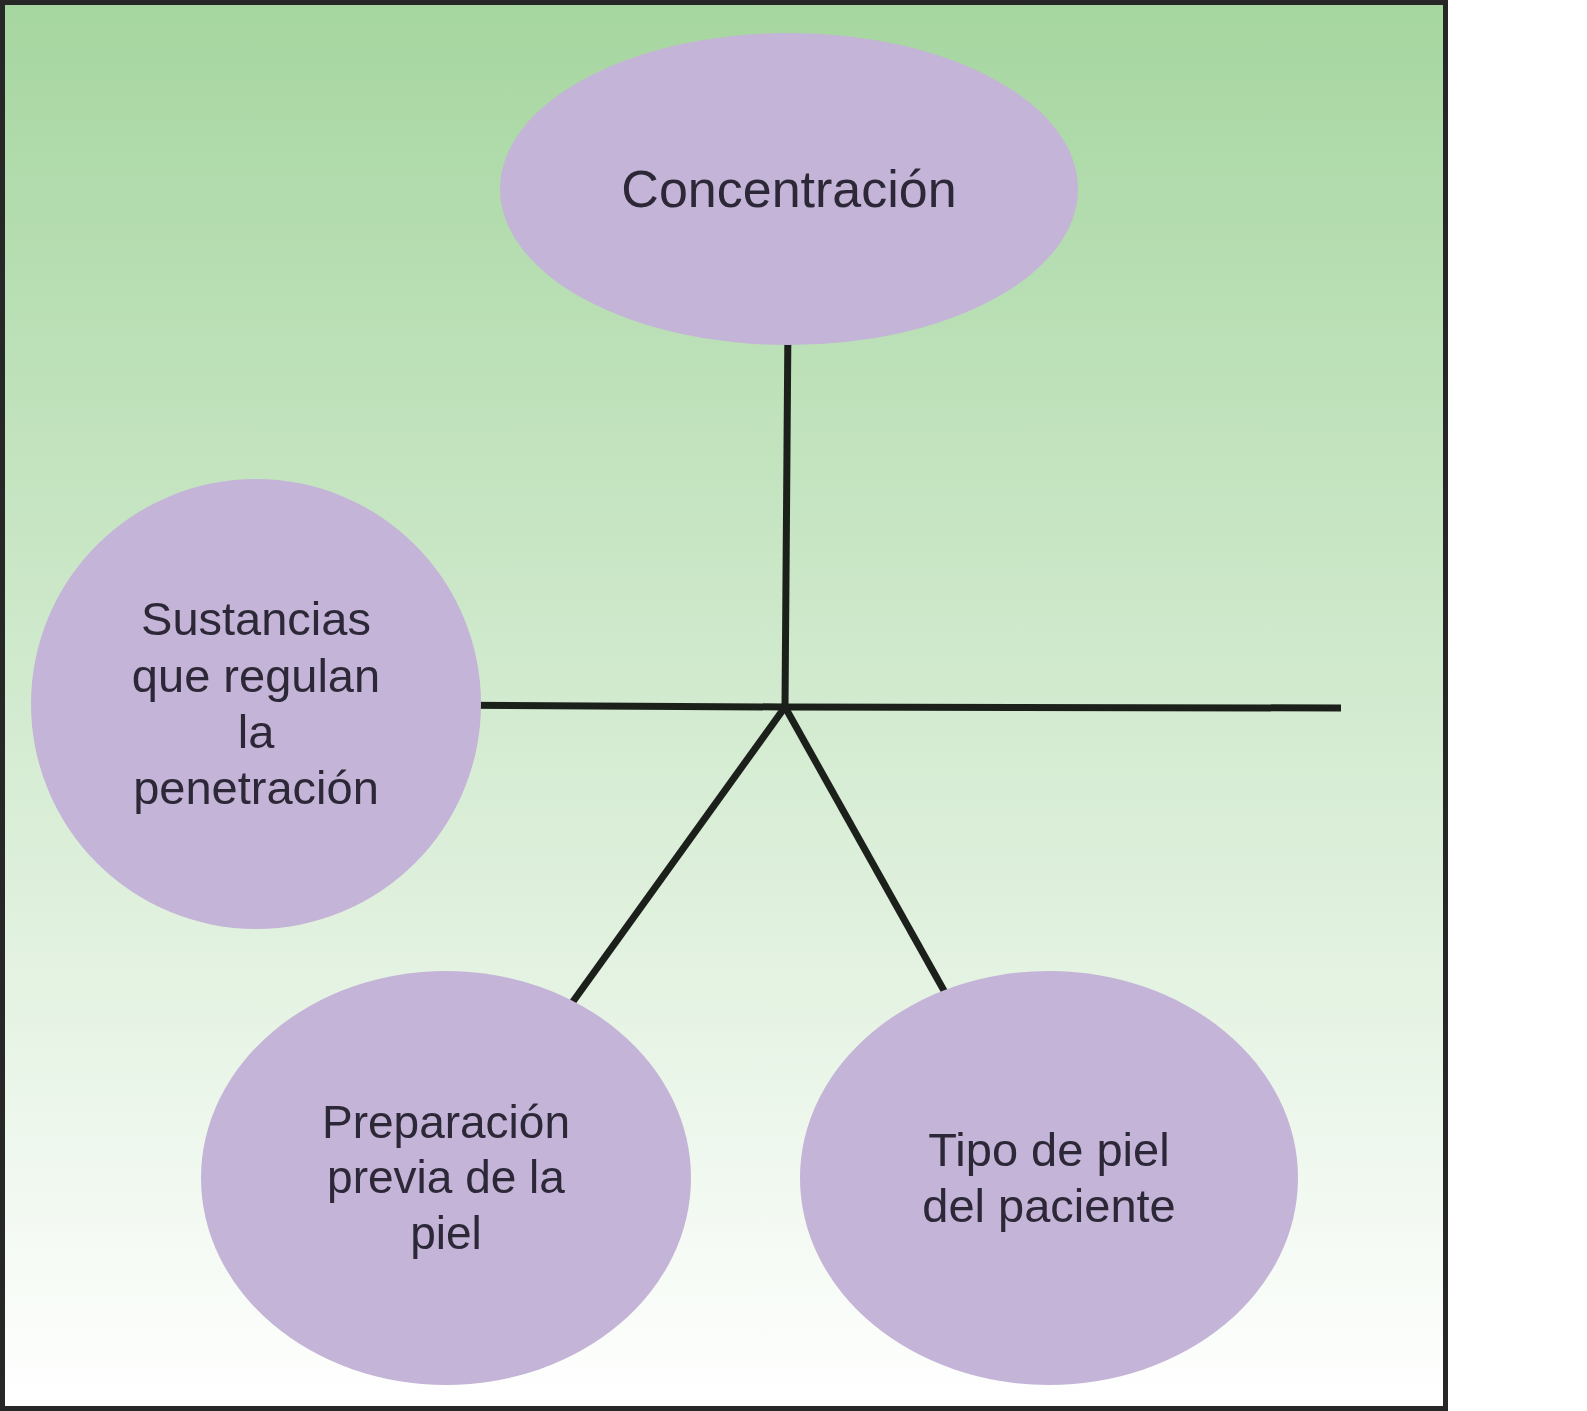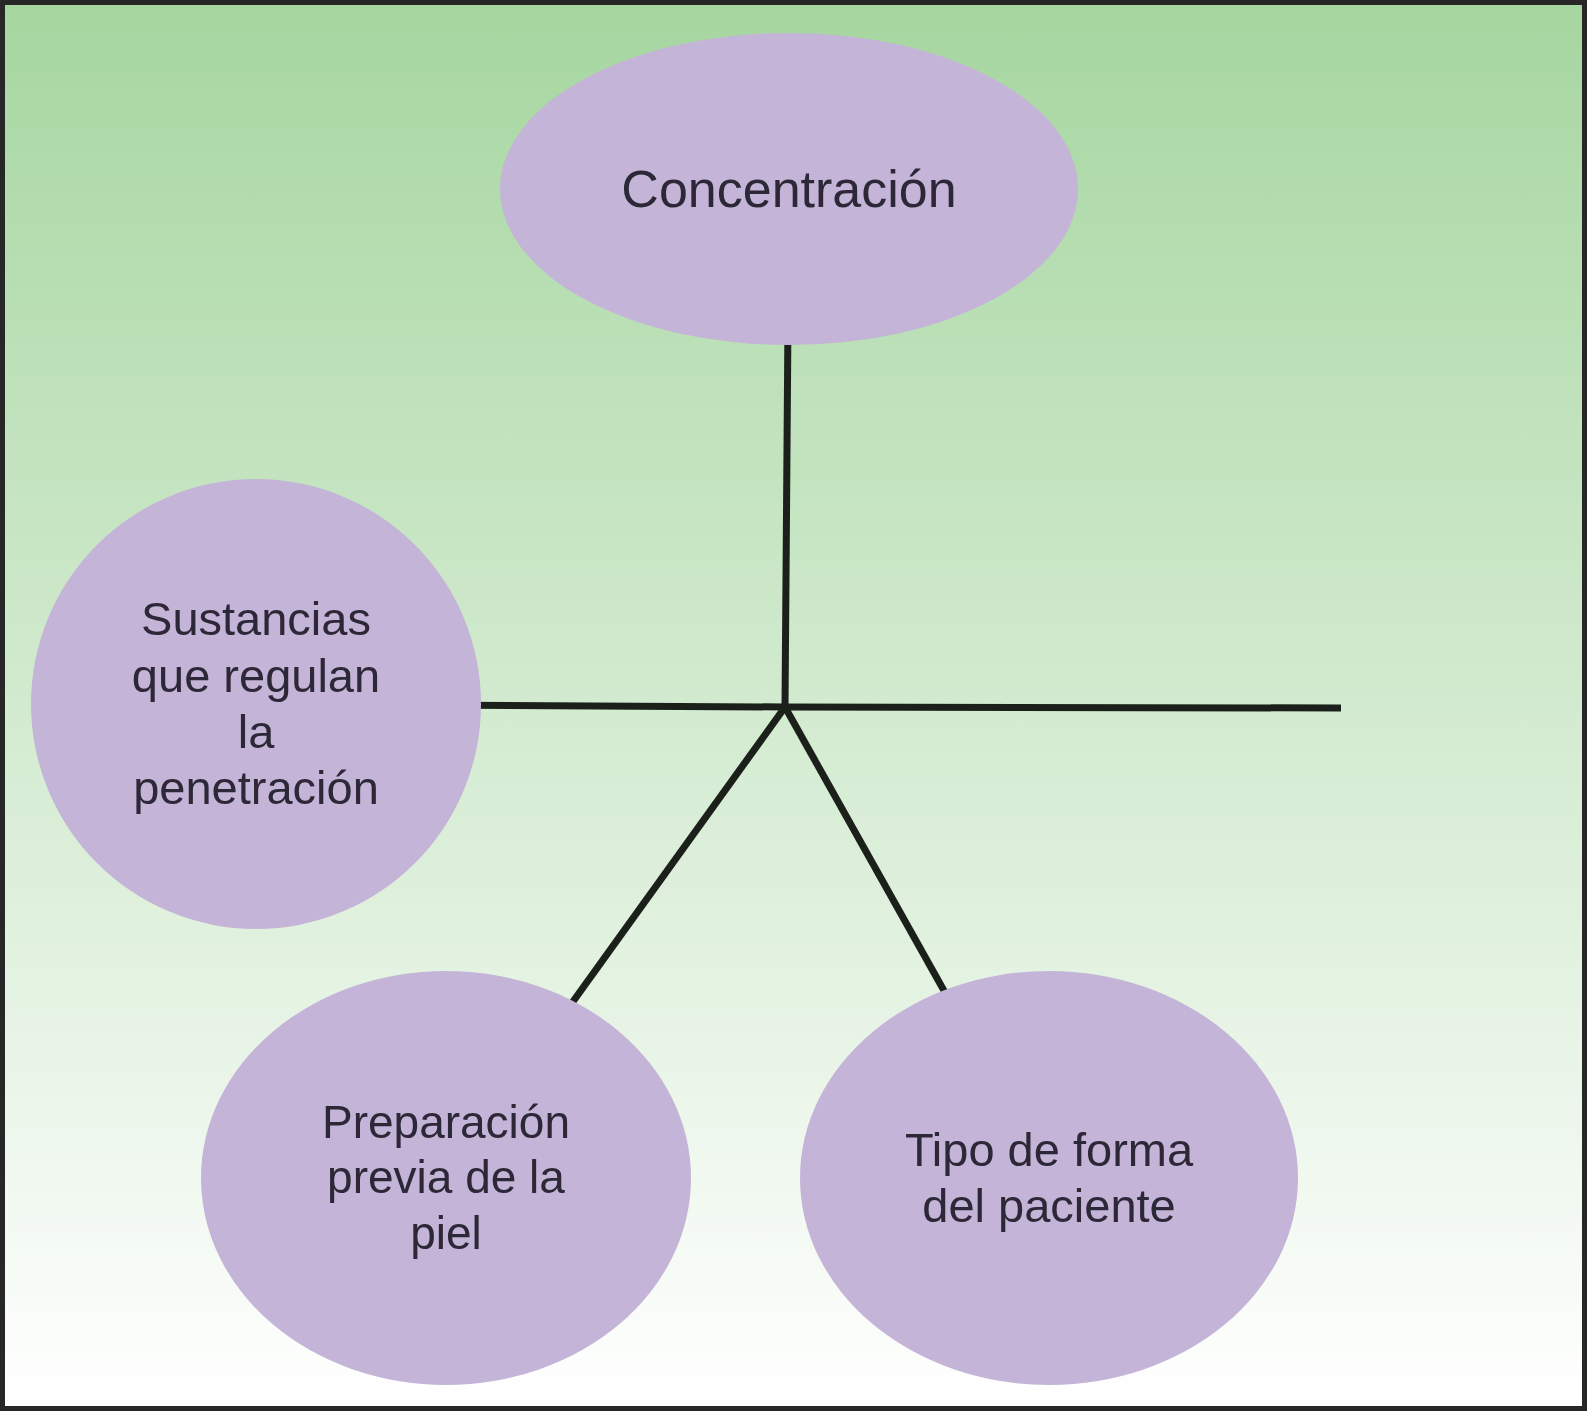--- a/index.html
+++ b/index.html
@@ -12,21 +12,21 @@
   }
   * { box-sizing: border-box; }
   html, body { margin: 0; padding: 0; }
   body {
     width: 1587px;
     height: 1411px;
     font-family: "Liberation Sans", sans-serif;
   }
   .canvas {
     position: relative;
-    width: 1587px;
+    width: 1448px;
     height: 1411px;
     border: 5px solid var(--frame);
     background: linear-gradient(to bottom, var(--background-top) 0%, var(--background-bottom) 100%);
     overflow: hidden;
   }
   svg.edges {
     position: absolute;
     left: -5px;
     top: -5px;
     width: 1587px;
@@ -85,17 +85,17 @@
 
 
 
   <div class="node node-preparacion">
     <span class="label">Preparación
 previa de la
 piel</span>
   </div>
 
   <div class="node node-tipo-piel">
-    <span class="label">Tipo de forma
+    <span class="label">Tipo de piel
 del paciente</span>
   </div>
 
 </div>
 
 </body></html>

